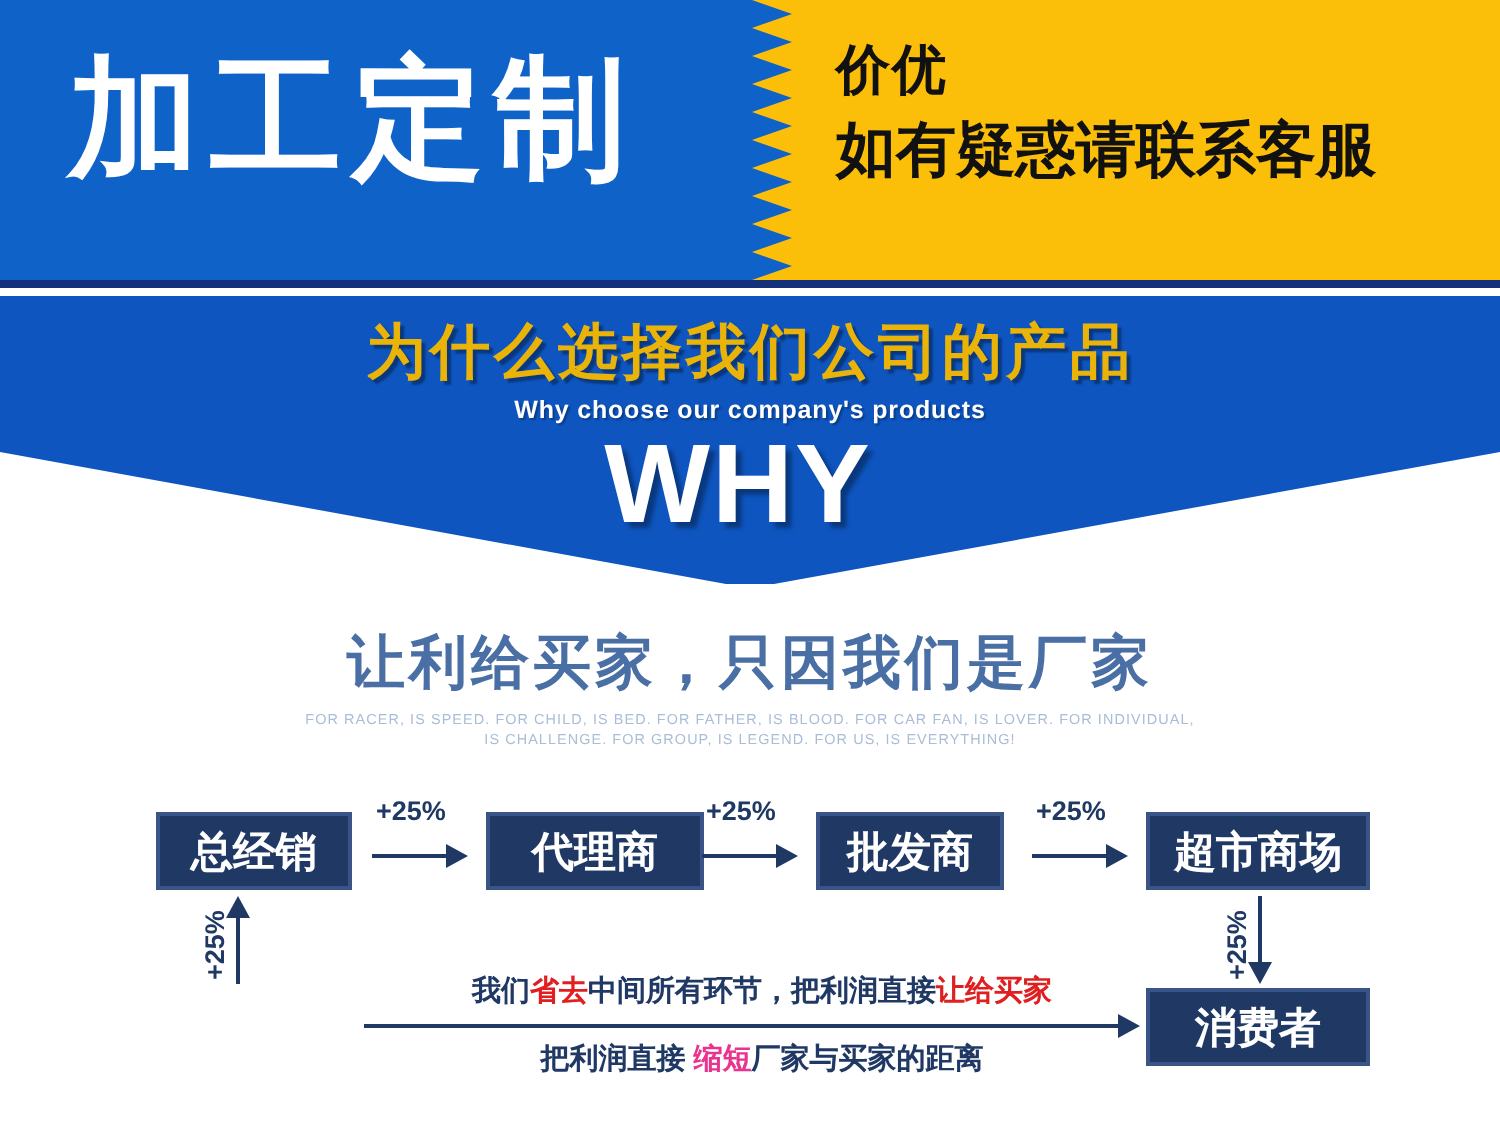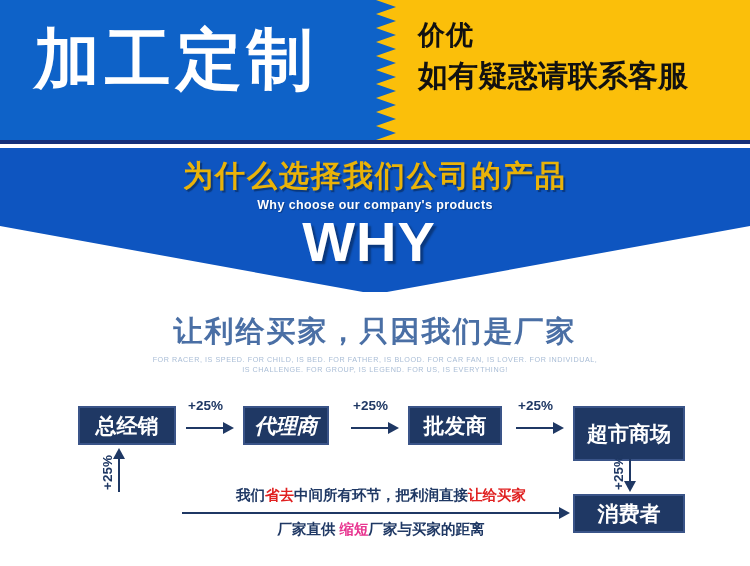--- a/index.html
+++ b/index.html
@@ -107,23 +107,23 @@
     background:#1F3864;
     border:2px solid #3A5488;
     color:#ffffff;
     font-weight:bold;
     display:flex; align-items:center; justify-content:center;
     white-space:nowrap;
   }
   .node span { display:block; }
 
   #node-dist   { left:78px;  top:16px; width:98px;  height:39px; font-size:21px; }
-  #node-agent  { left:243px; top:16px; width:86px;  height:39px; font-size:21px;font-style:italic; }
+  #node-agent  { left:243px; top:16px; width:109px;  height:39px; font-size:21px; }
   #node-whole  { left:408px; top:16px; width:94px;  height:39px; font-size:21px; }
-  #node-market { left:573px; top:16px; width:112px; height:55px; font-size:21px; }
+  #node-market { left:573px; top:16px; width:112px; height:39px; font-size:21px; }
   #node-fact   { left:78px;  top:104px; width:98px; height:39px; font-size:21px; }
   #node-cons   { left:573px; top:104px; width:112px;height:39px; font-size:21px; }
 
   
   .h-arrow { position:absolute; height:14px; }
   .h-arrow .shaft {
     position:absolute; left:0; top:6px; height:2px; background:#1F3864;
   }
   .h-arrow .headr {
     position:absolute; top:1px; right:0; width:0; height:0;
@@ -279,16 +279,16 @@
   <div id="bottom-arrow">
     <div class="shaft"></div>
     <div class="headr"></div>
   </div>
 
   <div id="mid-text-top">
     <span>我们</span><span class="hl-red">省去</span><span>中间所有环节，把利润直接</span><span class="hl-red">让给买家</span>
   </div>
 
   <div id="mid-text-bot">
-    <span>厂家直供 </span><span class="hl-pink">缩短</span><span>厂家与买家的距离</span>
+    <span>把利润直接 </span><span class="hl-pink">缩短</span><span>厂家与买家的距离</span>
   </div>
 
 </div>
 
 </body></html>

